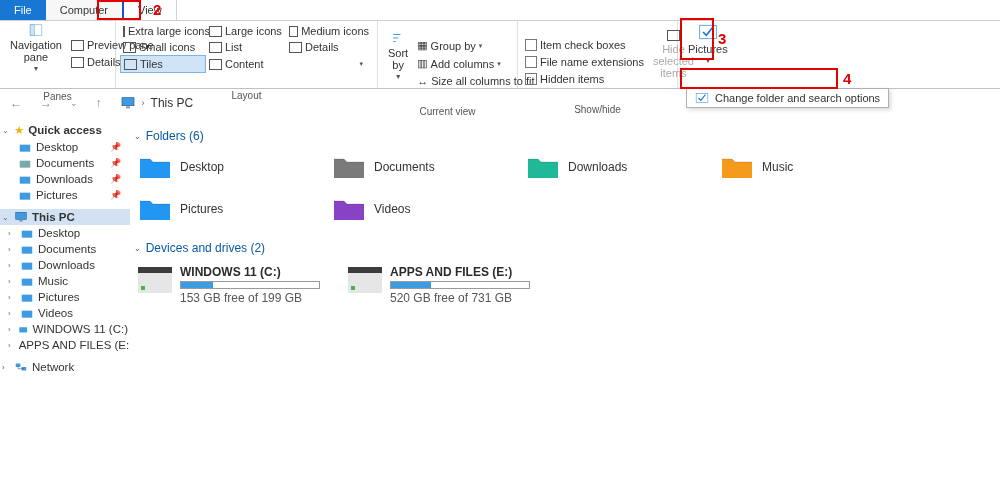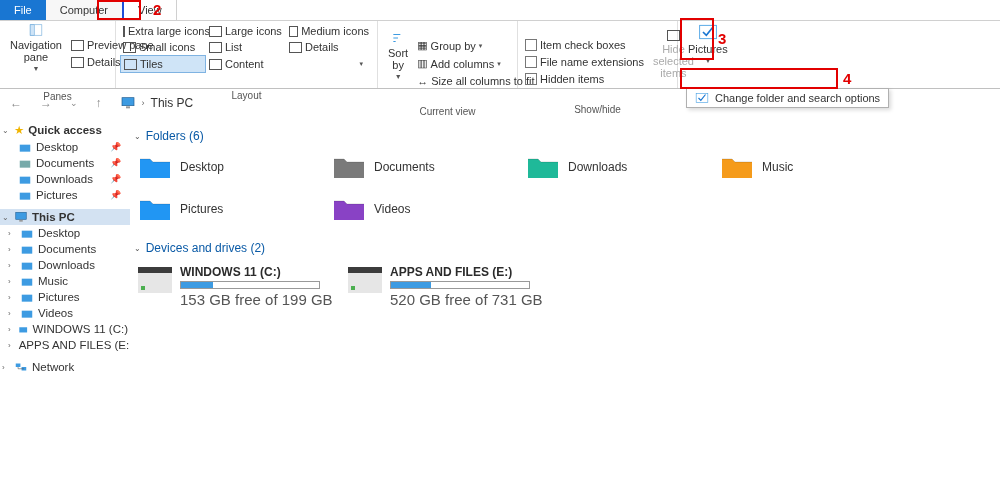--- a/index.html
+++ b/index.html
@@ -46,21 +46,21 @@
 .folder-tile { width:184px; display:flex; align-items:center; gap:8px; padding:2px; }
 .fld-ic { width:34px; height:28px; display:flex; align-items:center; justify-content:center; }
 .folder-name { font-size:12px; }
 .drive-tile { width:200px; display:flex; gap:8px; padding:2px; }
 .drv-ic { width:34px; height:26px; background:#e6e6e6; border-top:6px solid #3c3c3c; margin-top:2px; position:relative;}
 .drv-ic::after { content:""; position:absolute; bottom:3px; left:3px; width:4px; height:4px; background:#4caf50; }
 .drive-meta { display:flex; flex-direction:column; gap:2px; }
 .drive-name { font-size:12px; font-weight:600; color:#2b2b2b; }
 .bar { width:140px; height:8px; border:1px solid #999; position:relative; }
 .bar-fill { position:absolute; left:0; top:0; bottom:0; background:#3d9be2; }
-.free-text { font-size:15px; color:#555; }
+.free-text { font-size:12px; color:#555; }
 
 
 .ann { position:absolute; border:2px solid #e20000; pointer-events:none; }
 .ann-num { position:absolute; color:#e20000; font-weight:700; font-size:15px; }
 </style>
 </head>
 <body>
 
 <div class="tab-strip">
   <div class="tab tab-file">File</div>

